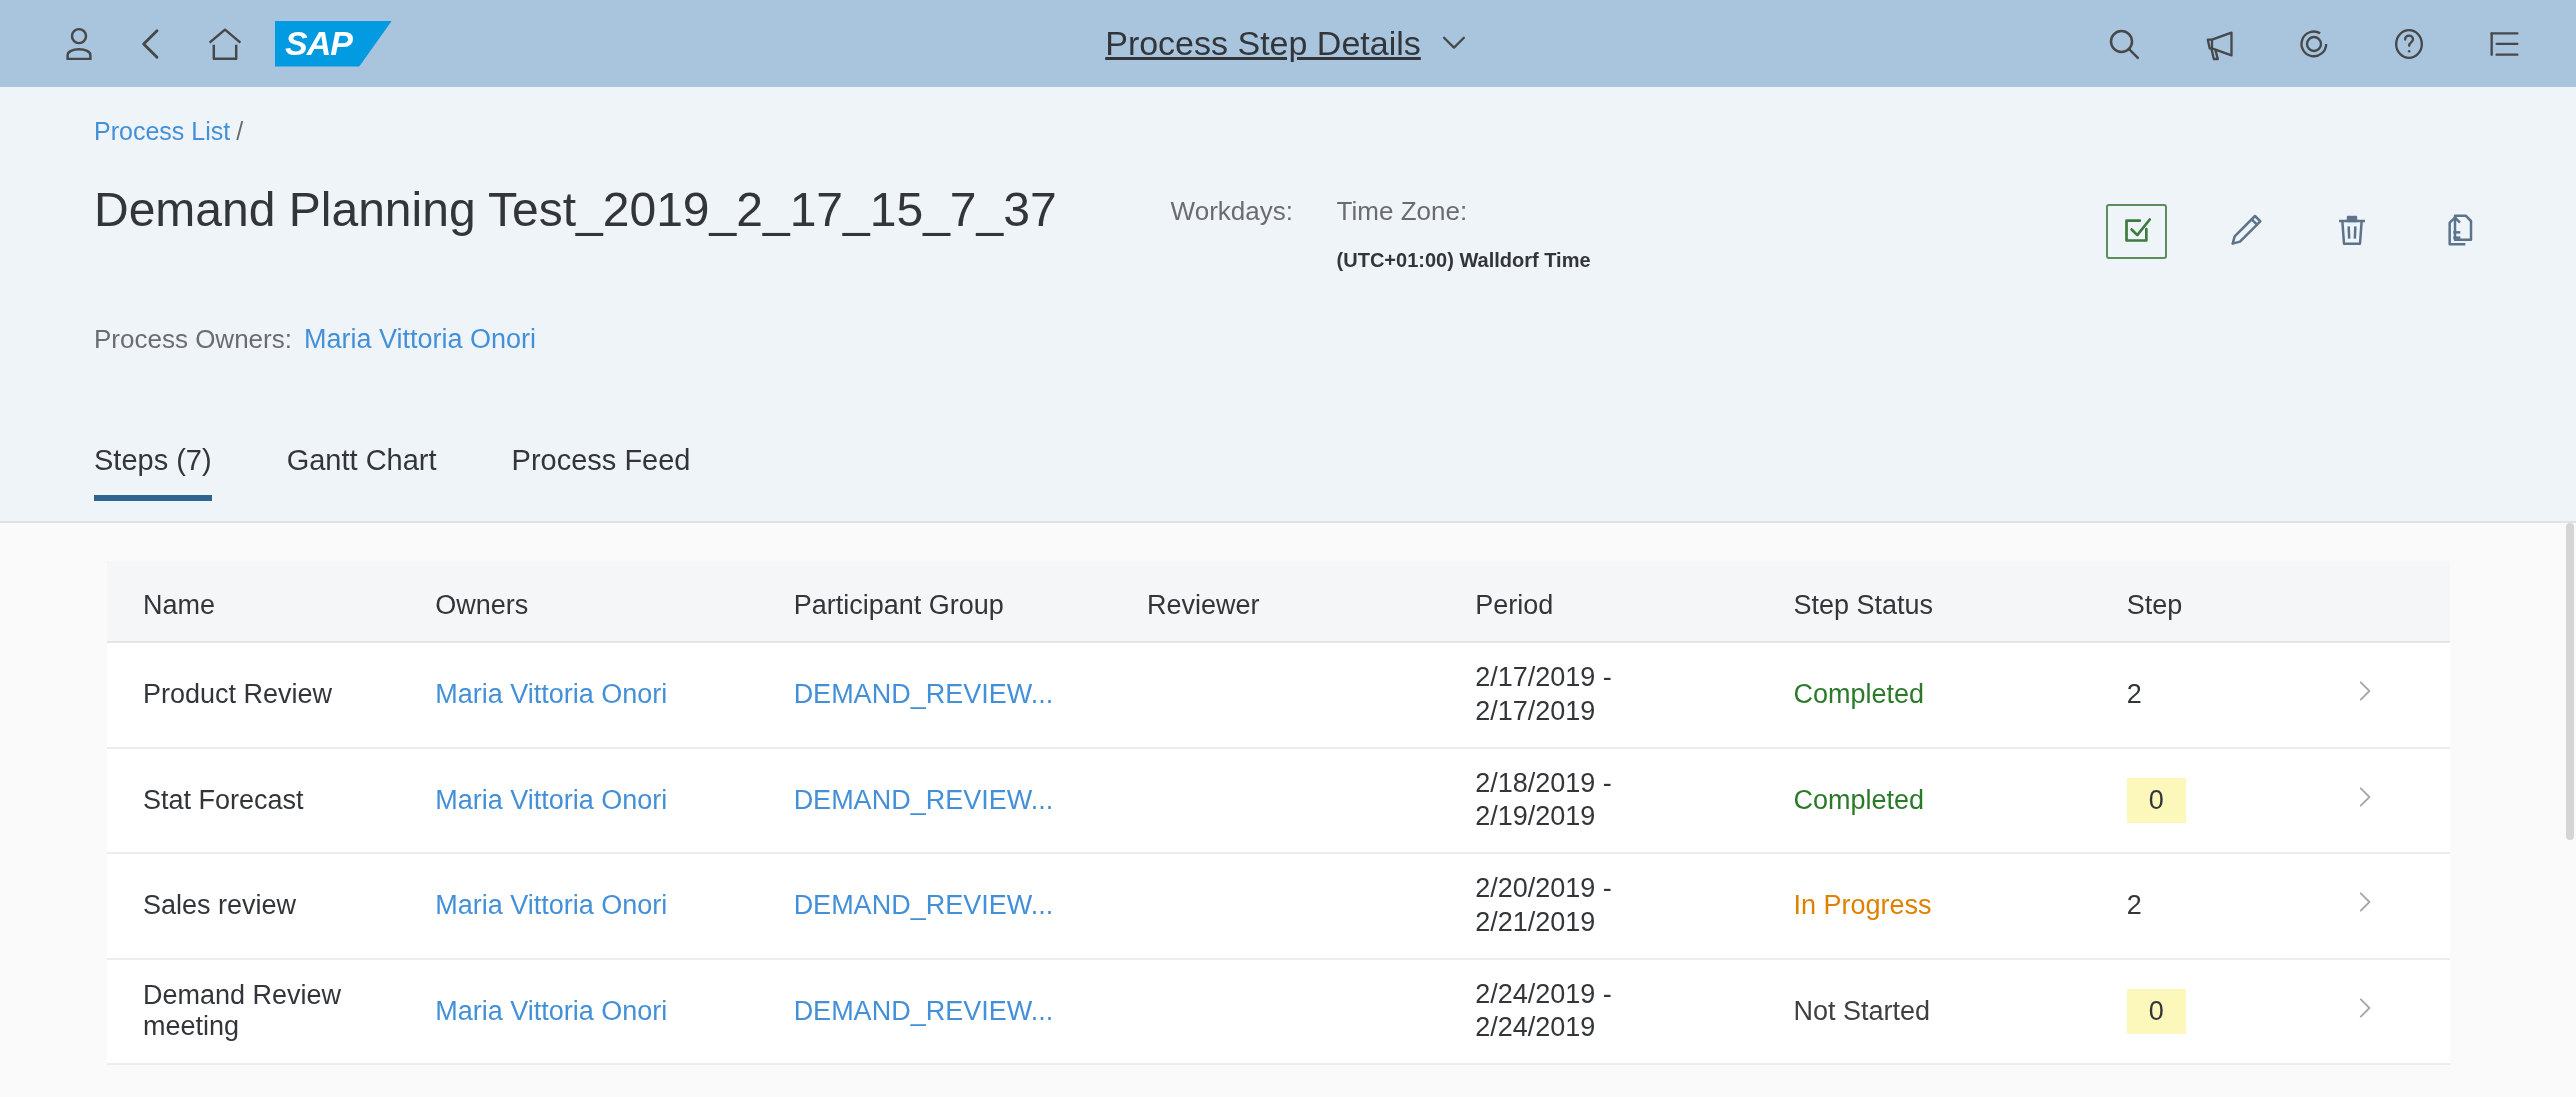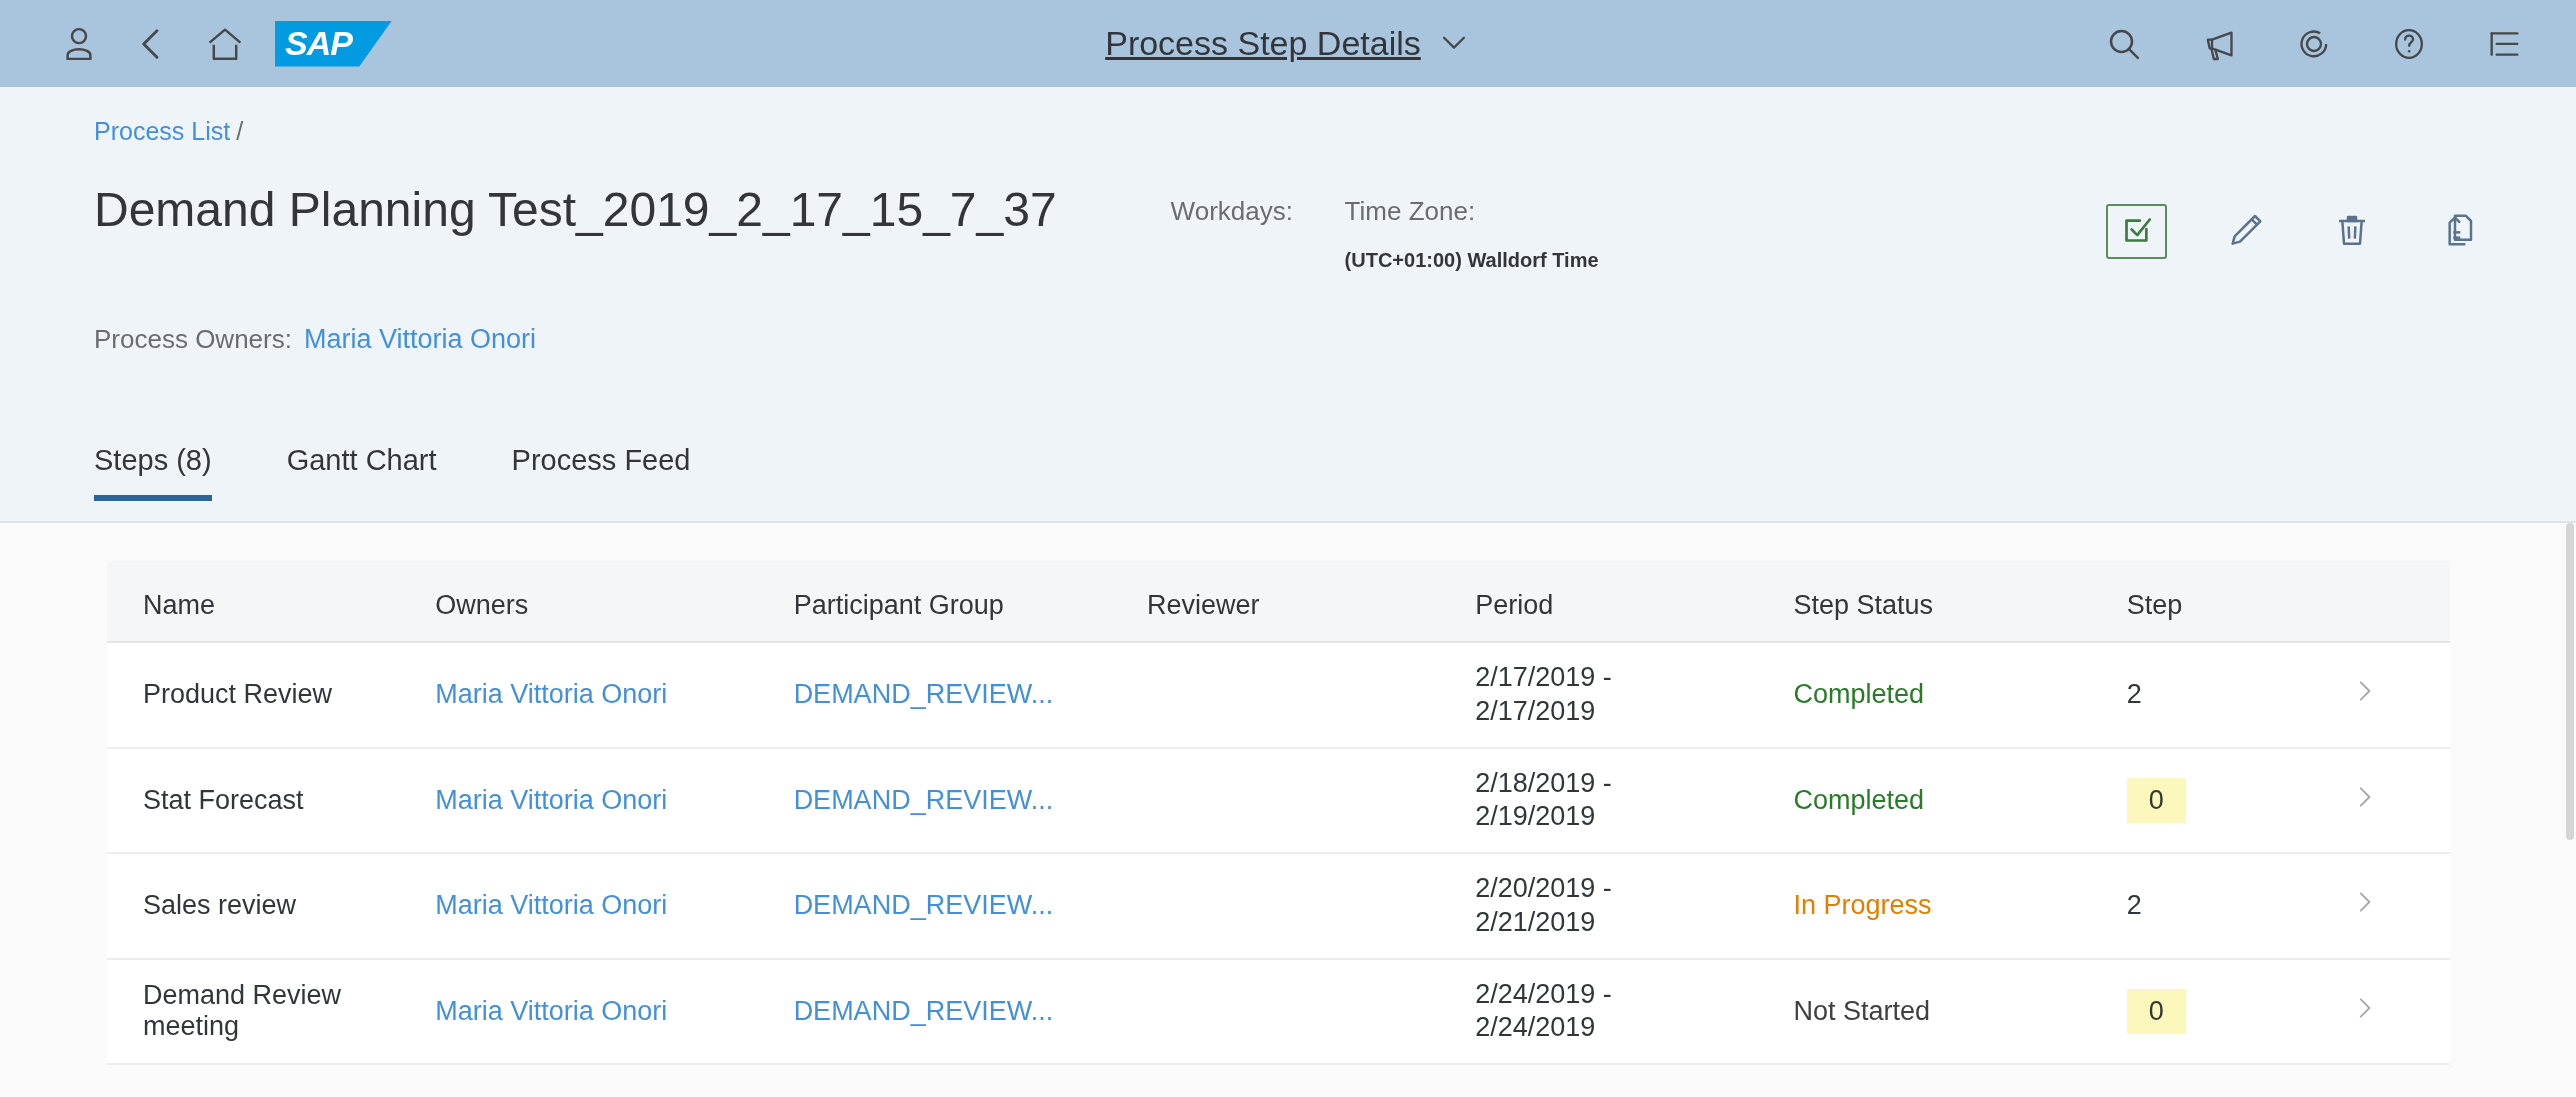--- a/index.html
+++ b/index.html
@@ -100,21 +100,21 @@
   .obj-title {
     font-size: 48px;
     color: #32363a;
     font-weight: normal;
     white-space: nowrap;
   }
   .header-facets {
     display: flex;
     margin-left: 114px;
     margin-top: 14px;
-    gap: 8px;
+    gap: 0;
   }
   .facet { min-width: 166px; }
   .facet.wide { min-width: 515px; }
   .facet-label {
     font-size: 26px;
     color: #6a6d70;
     margin-bottom: 22px;
     white-space: nowrap;
   }
   .facet-value {
@@ -412,21 +412,21 @@
           <path d="M10.2 3.4h6.4l3.2 3.2v11.2h-9.6z"></path>
           <path d="M13.2 7.6 10.2 4.6 7 7.6v13h9.4"></path>
           <line x1="9.2" y1="13.4" x2="13.4" y2="13.4"></line>
           <line x1="9.2" y1="16.6" x2="13.4" y2="16.6"></line>
         </svg>
       </span>
     </div>
   </div>
 
   <div class="tabbar">
-    <div class="tab active">Steps (8)</div>
+    <div class="tab active">Steps (7)</div>
     <div class="tab">Gantt Chart</div>
     <div class="tab">Process Feed</div>
   </div>
 </div>
 
 <div class="content">
   <div class="table-card">
     <table class="steps">
       <thead>
         <tr>

